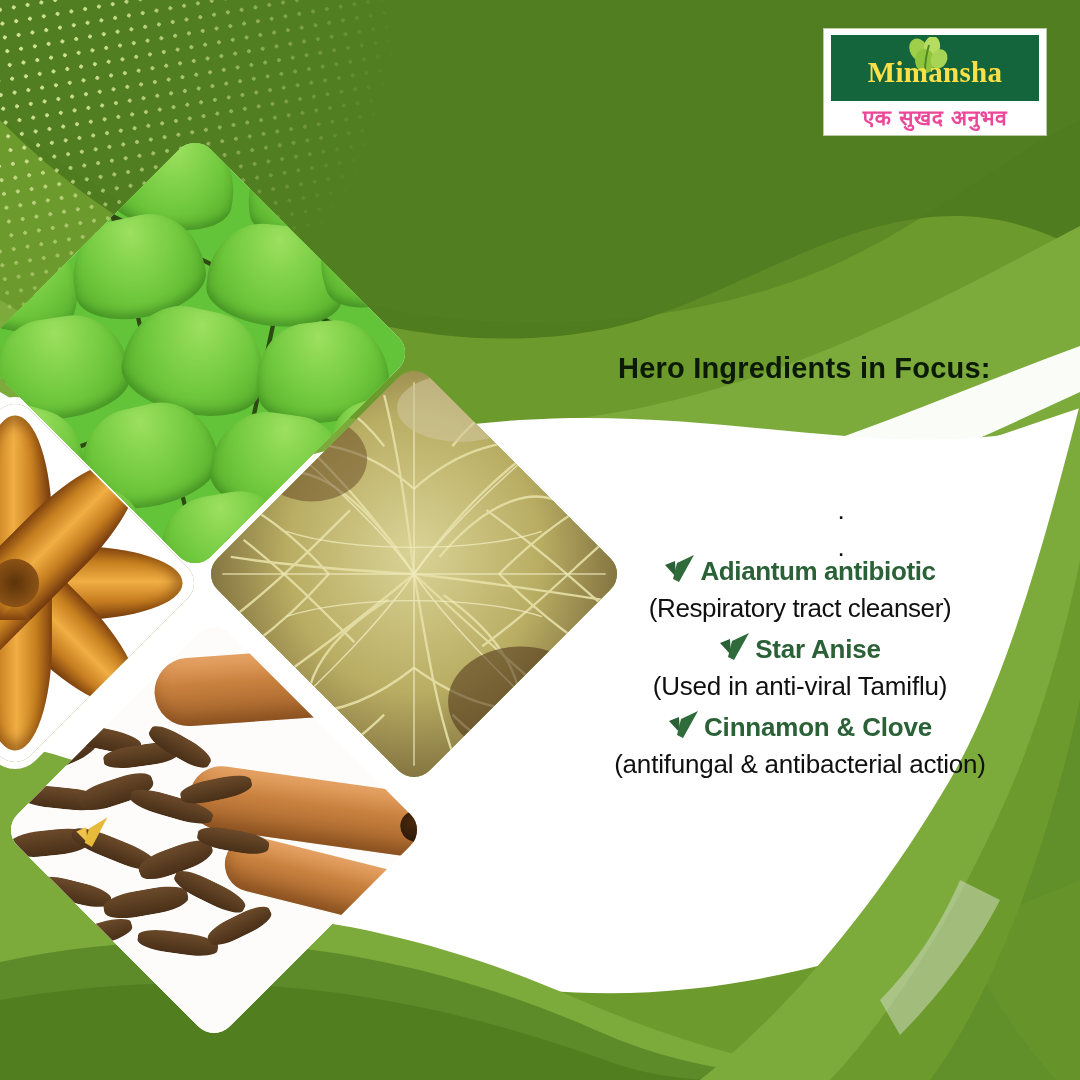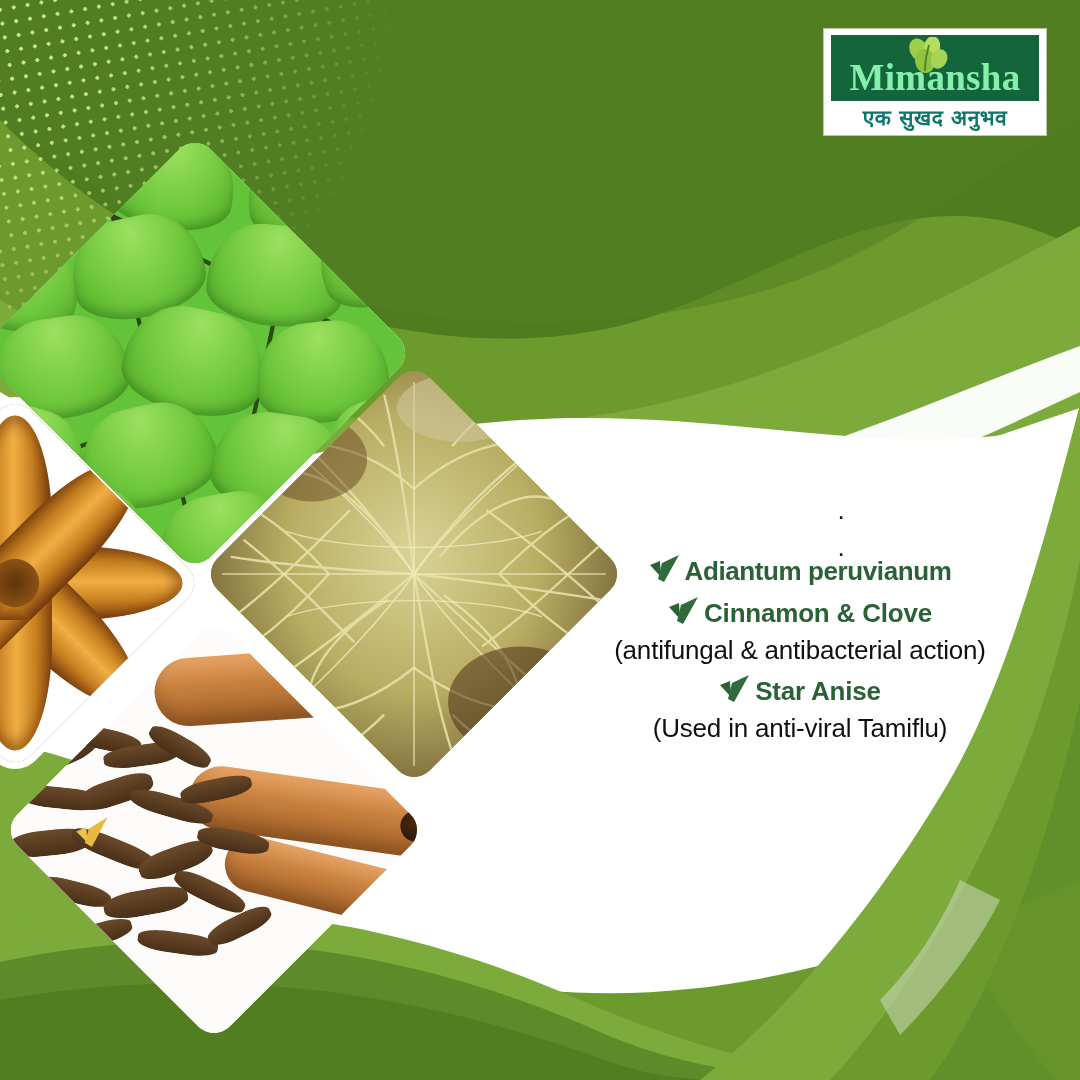--- a/index.html
+++ b/index.html
@@ -44,33 +44,33 @@
     width: 100%; height: 66px;
     background: #15653c;
     display: flex; align-items: flex-end; justify-content: center;
     overflow: hidden;
   }
   .logo-leaf { position: absolute; left: 50%; top: 2px; transform: translateX(-58%); }
   .logo-word {
     position: relative;
     font-family: "Liberation Serif", serif;
     font-weight: 700;
-    font-size: 37px;
-    color: #86efac;
+    font-size: 29px;
+    color: #fde047;
     letter-spacing: .3px;
     line-height: 1;
-    padding-bottom: 5px;
+    padding-bottom: 14px;
     z-index: 2;
   }
   .logo-tag {
     text-align: center;
     font-family: "DejaVu Sans", sans-serif;
     font-weight: 700;
     font-size: 21px;
-    color: #0f766e;
+    color: #ec4899;
     line-height: 34px;
     letter-spacing: .5px;
   }
 
   
   .diamond {
     position: absolute;
     transform: rotate(45deg);
     overflow: hidden;
     border-radius: 22px;
@@ -381,54 +381,56 @@
         <div class="clove" style="left:48%; top:70%; width:16%; height:5%; transform:rotate(-26deg);"></div>
 
         <svg class="spice-cursor" viewBox="0 0 26 30">
           <path d="M1 11 L8 8 L9 19 Z" fill="#f0c24a"></path>
           <path d="M7 19 L10 9 L23 1 L12 22 Z" fill="#e8ba3c"></path>
         </svg>
       </div>
     </div>
   </div>
 
+  <div class="heading">Hero Ingredients in Focus:</div>
 
   <div class="stray-dots">
     <div>.</div>
     <div>.</div>
   </div>
 
   <div class="ing-list">
 
     <div class="ing ing-1">
       <div class="ing-name">
         <svg class="check" width="34" height="30" viewBox="0 0 34 30">
           <path d="M1 10 L11 6 L12 22 Z" fill="#2b6137"></path>
           <path d="M9 24 L13 8 L30 0 L15 27 Z" fill="#2f6b3b"></path>
-        </svg><span>Adiantum peruvianum</span>
-      </div>
-    </div>
-
+        </svg><span>Adiantum antibiotic</span>
+      </div>
+      <div class="ing-desc">(Respiratory tract cleanser)</div>
+    </div>
+
+
+    <div class="ing ing-3">
+      <div class="ing-name">
+        <svg class="check" width="34" height="30" viewBox="0 0 34 30">
+          <path d="M1 10 L11 6 L12 22 Z" fill="#2b6137"></path>
+          <path d="M9 24 L13 8 L30 0 L15 27 Z" fill="#2f6b3b"></path>
+        </svg><span>Star Anise</span>
+      </div>
+      <div class="ing-desc">(Used in anti-viral Tamiflu)</div>
+    </div>
 
     <div class="ing ing-4">
       <div class="ing-name">
         <svg class="check" width="34" height="30" viewBox="0 0 34 30">
           <path d="M1 10 L11 6 L12 22 Z" fill="#2b6137"></path>
           <path d="M9 24 L13 8 L30 0 L15 27 Z" fill="#2f6b3b"></path>
         </svg><span>Cinnamon &amp; Clove</span>
       </div>
       <div class="ing-desc">(antifungal &amp; antibacterial action)</div>
     </div>
 
-    <div class="ing ing-3">
-      <div class="ing-name">
-        <svg class="check" width="34" height="30" viewBox="0 0 34 30">
-          <path d="M1 10 L11 6 L12 22 Z" fill="#2b6137"></path>
-          <path d="M9 24 L13 8 L30 0 L15 27 Z" fill="#2f6b3b"></path>
-        </svg><span>Star Anise</span>
-      </div>
-      <div class="ing-desc">(Used in anti-viral Tamiflu)</div>
-    </div>
-
   </div>
 
 
 </div>
 
 </body></html>

